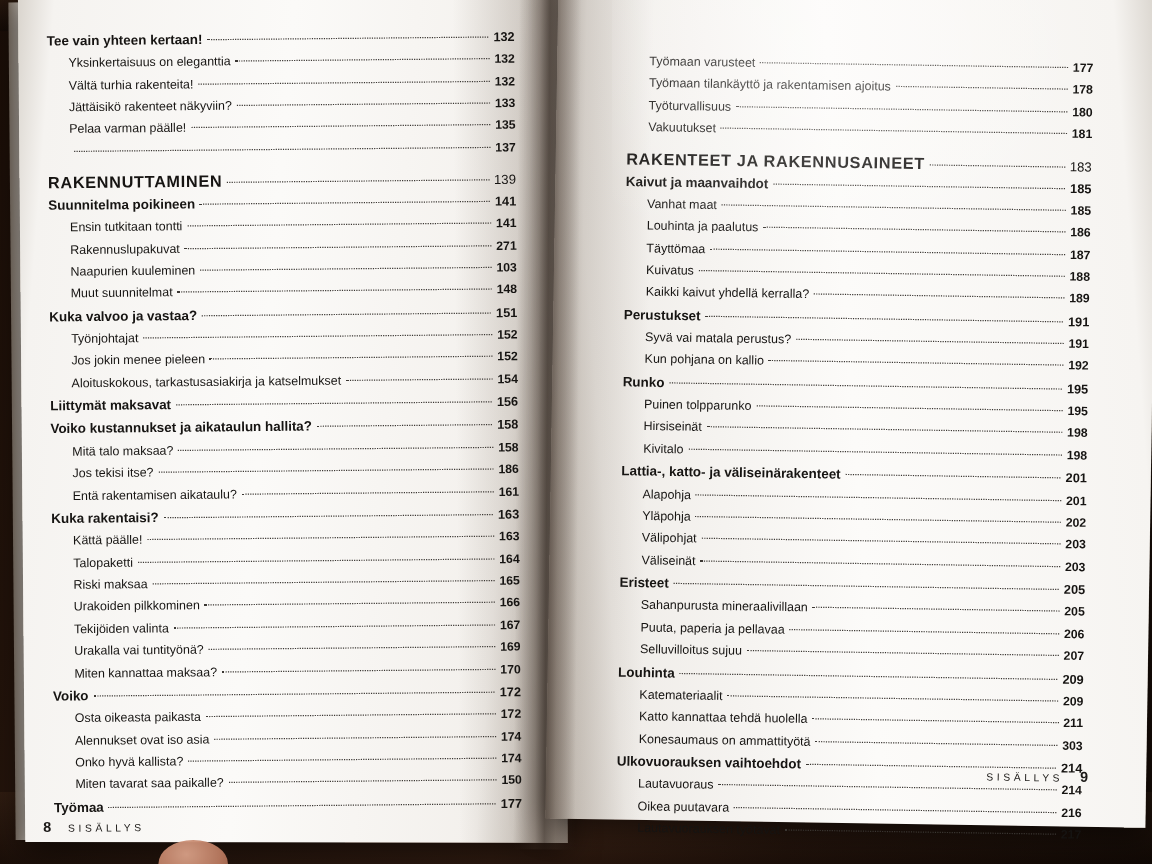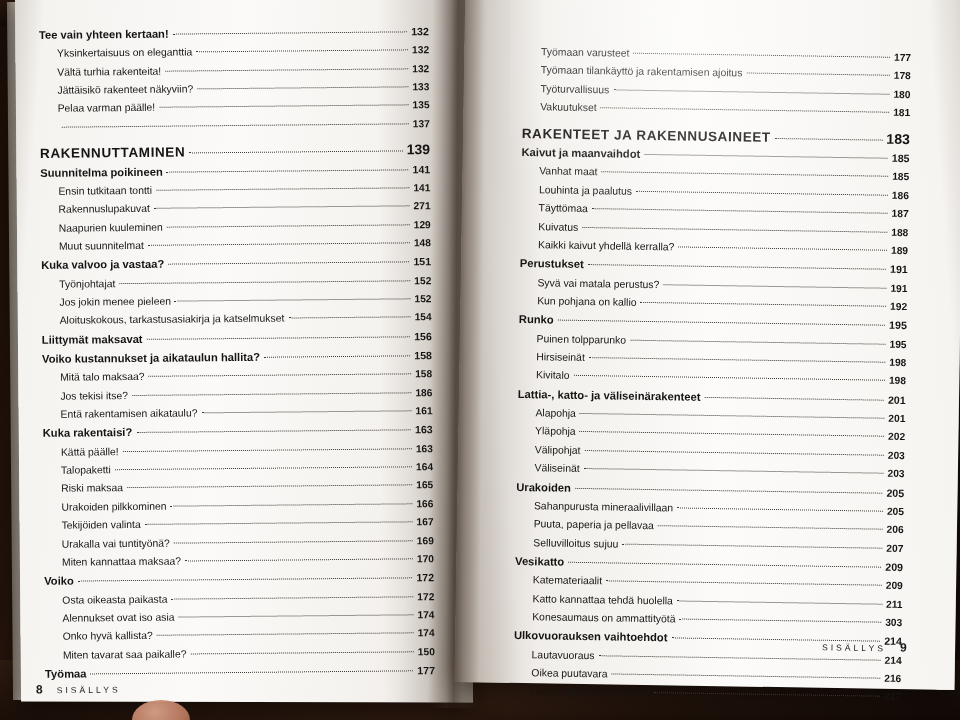--- a/index.html
+++ b/index.html
@@ -133,21 +133,21 @@
     white-space: nowrap;
     text-align: right;
   }
   
   .lvl-major .toc-label {
     font-weight: bold;
     font-size: 13.5px;
     letter-spacing: 0.6px;
   }
   .lvl-major { margin-top: 13px; margin-bottom: 7px; }
-  .lvl-major .pg { font-weight: bold; font-size: 14px; }
+  .lvl-major .pg { font-weight: normal; font-size: 11px; }
 
   .lvl-sub { margin-bottom: 8px; }
   .lvl-sub .toc-label {
     font-weight: bold;
     font-size: 11.2px;
   }
   .lvl-sub .pg { font-weight: bold; font-size: 10.6px; }
 
   .lvl-item { margin-bottom: 8px; padding-left: 18px; }
   .lvl-item .toc-label {
@@ -283,21 +283,21 @@
           <span class="pg">141</span>
         </div>
         <div class="toc-line lvl-item">
           <span class="toc-label">Rakennuslupakuvat</span>
           <span class="dots"></span>
           <span class="pg">271</span>
         </div>
         <div class="toc-line lvl-item">
           <span class="toc-label">Naapurien kuuleminen</span>
           <span class="dots"></span>
-          <span class="pg">129</span>
+          <span class="pg">103</span>
         </div>
         <div class="toc-line lvl-item">
           <span class="toc-label">Muut suunnitelmat</span>
           <span class="dots"></span>
           <span class="pg">148</span>
         </div>
         <div class="toc-line lvl-sub">
           <span class="toc-label">Kuka valvoo ja vastaa?</span>
           <span class="dots"></span>
           <span class="pg">151</span>
@@ -524,41 +524,41 @@
           <span class="toc-label">Välipohjat</span>
           <span class="dots"></span>
           <span class="pg">203</span>
         </div>
         <div class="toc-line lvl-item">
           <span class="toc-label">Väliseinät</span>
           <span class="dots"></span>
           <span class="pg">203</span>
         </div>
         <div class="toc-line lvl-sub">
-          <span class="toc-label">Urakoiden</span>
+          <span class="toc-label">Eristeet</span>
           <span class="dots"></span>
           <span class="pg">205</span>
         </div>
         <div class="toc-line lvl-item">
           <span class="toc-label">Sahanpurusta mineraalivillaan</span>
           <span class="dots"></span>
           <span class="pg">205</span>
         </div>
         <div class="toc-line lvl-item">
           <span class="toc-label">Puuta, paperia ja pellavaa</span>
           <span class="dots"></span>
           <span class="pg">206</span>
         </div>
         <div class="toc-line lvl-item">
           <span class="toc-label">Selluvilloitus sujuu</span>
           <span class="dots"></span>
           <span class="pg">207</span>
         </div>
         <div class="toc-line lvl-sub">
-          <span class="toc-label">Vesikatto</span>
+          <span class="toc-label">Louhinta</span>
           <span class="dots"></span>
           <span class="pg">209</span>
         </div>
         <div class="toc-line lvl-item">
           <span class="toc-label">Katemateriaalit</span>
           <span class="dots"></span>
           <span class="pg">209</span>
         </div>
         <div class="toc-line lvl-item">
           <span class="toc-label">Katto kannattaa tehdä huolella</span>

